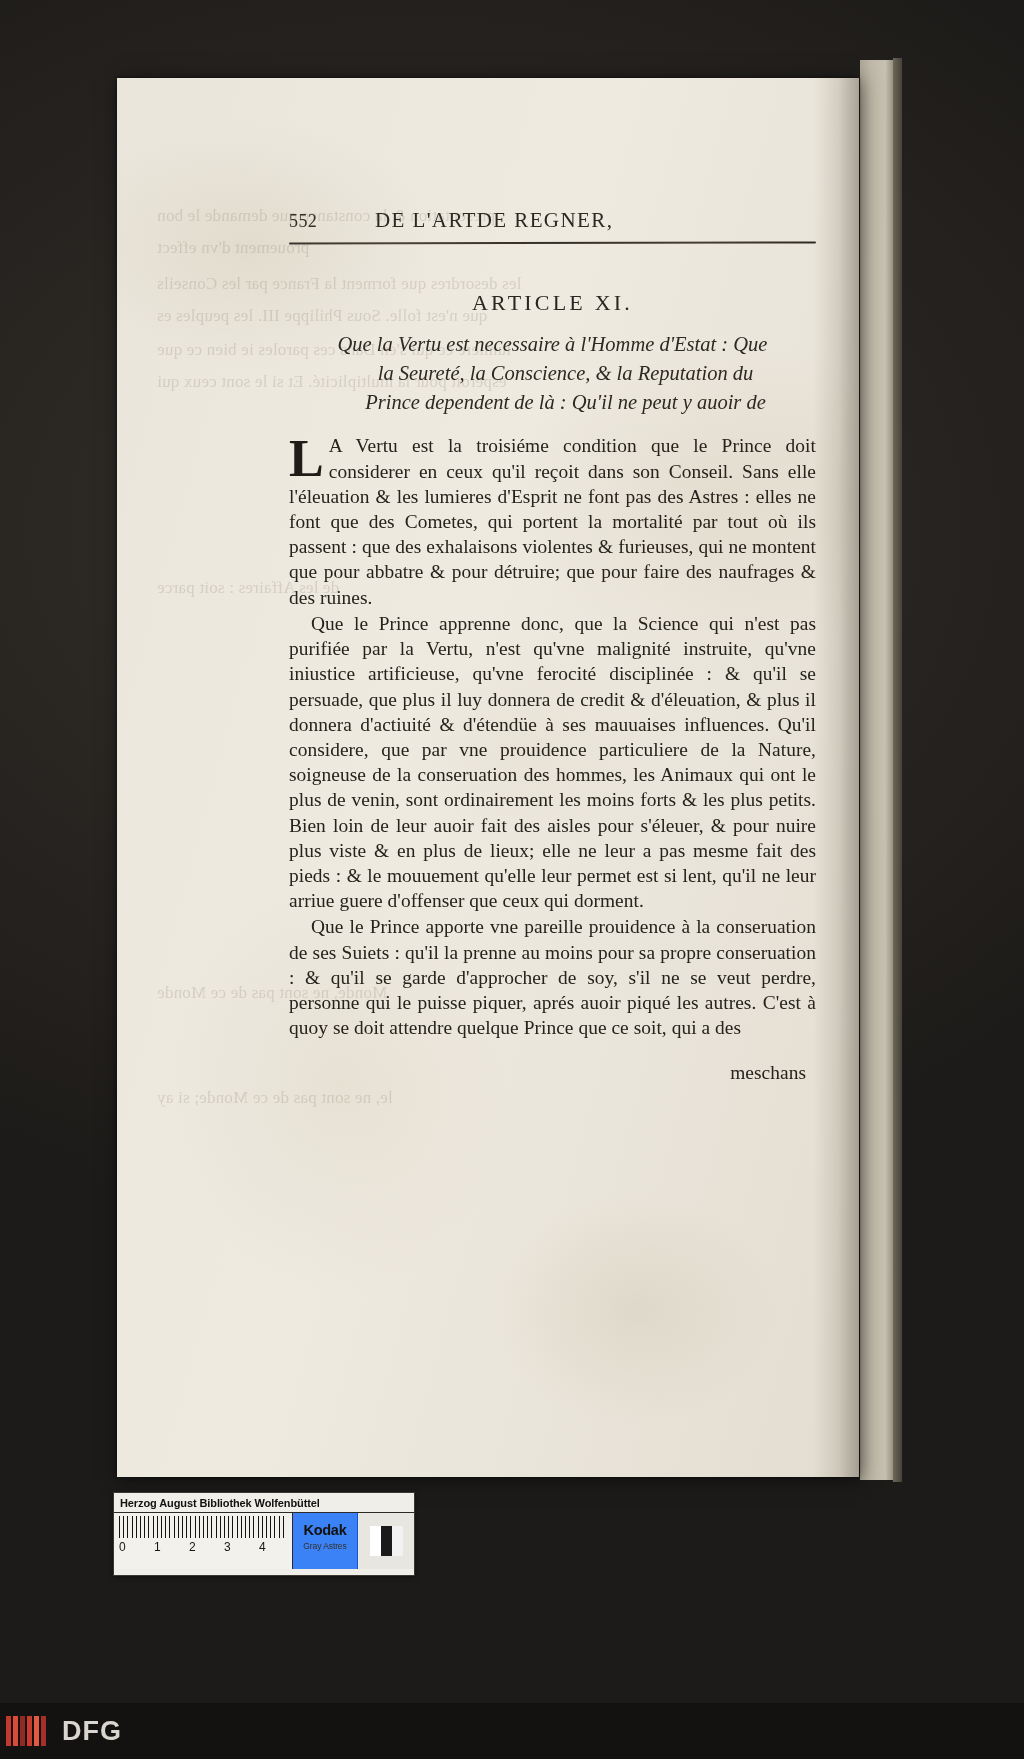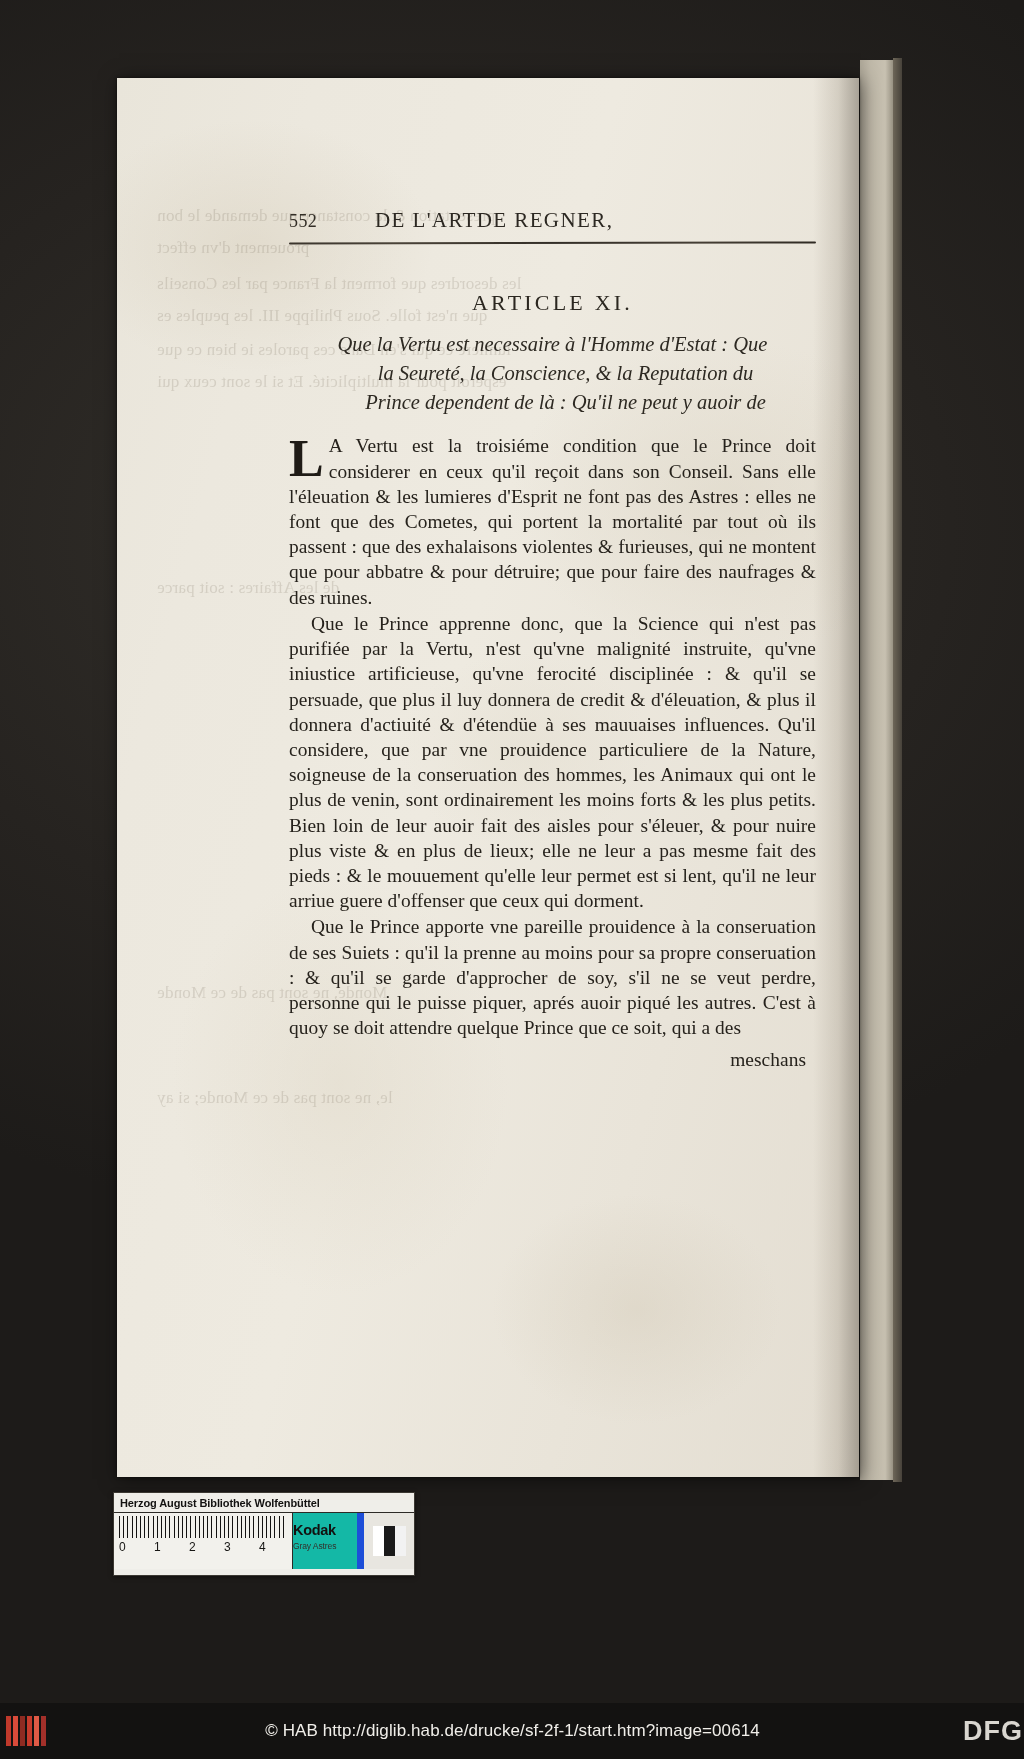--- a/index.html
+++ b/index.html
@@ -166,21 +166,21 @@
     font-family: "Liberation Serif", serif;
     font-size: 52px;
     line-height: 0.80;
     font-weight: bold;
     margin: 5px 5px 0 0;
     color: #1f1b16;
   }
   #first-para { text-indent: 0; }
 
   #catchword {
-    margin-top: 6px;
+    margin-top: 19px;
     text-align: right;
     font-size: 19.4px;
     color: #26221c;
     padding-right: 10px;
   }
 
   
   #calibration-strip {
     position: absolute;
     left: 113px;
@@ -230,22 +230,23 @@
     left: 3px; top: 27px;
     width: 175px;
     display: flex;
     font-family: "Liberation Sans", sans-serif;
     font-size: 12px;
     color: #171614;
   }
   #ruler-numbers span { width: 42px; text-align: left; padding-left: 2px; }
   #kodak-zone {
     width: 64px;
-    background: #14b8a6;
-    border-right: 7px solid #1d4ed8;
+    background: #3b82f6;
+    border-right: 1px solid #1d4ed8;
+    text-align: center;
     padding-top: 9px;
   }
   #kodak-word {
     font-family: "Liberation Sans", sans-serif;
     font-size: 14.5px;
     font-weight: bold;
     color: #121110;
     letter-spacing: -0.3px;
   }
   #grayscale-word {
@@ -379,15 +380,14 @@
 
 <div id="footer-bar">
   <div id="colorbars">
     <span style="background:#c0392b"></span>
     <span style="background:#d94b3a"></span>
     <span style="background:#8e2b22"></span>
     <span style="background:#c63b2c"></span>
     <span style="background:#e05a46"></span>
     <span style="background:#a3302a"></span>
   </div>
-  <div id="footer-credit">© HAB http://diglib.hab.de/drucke/sf-2f-1/start.htm?image=00614</div>
   <div id="dfg-logo">DFG</div>
 </div>
 
 </body></html>

